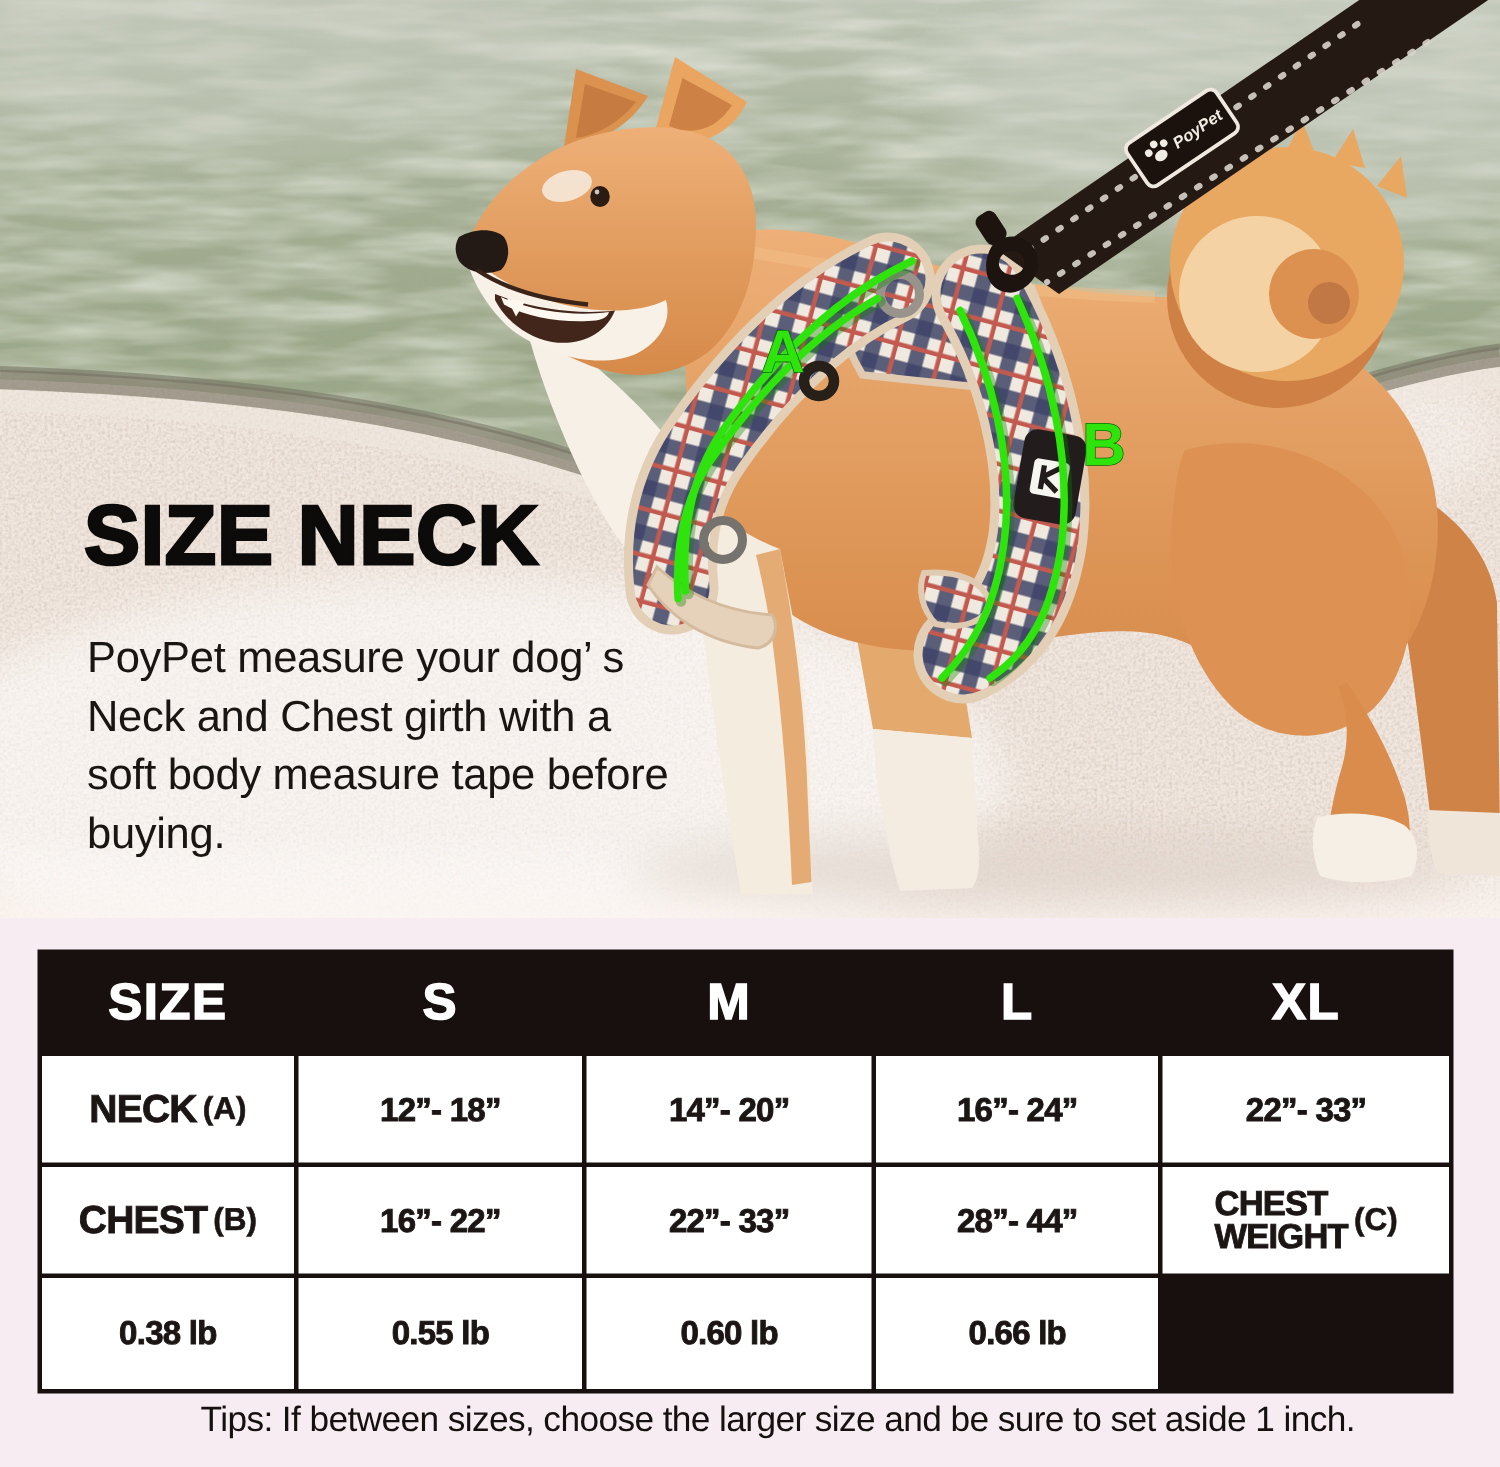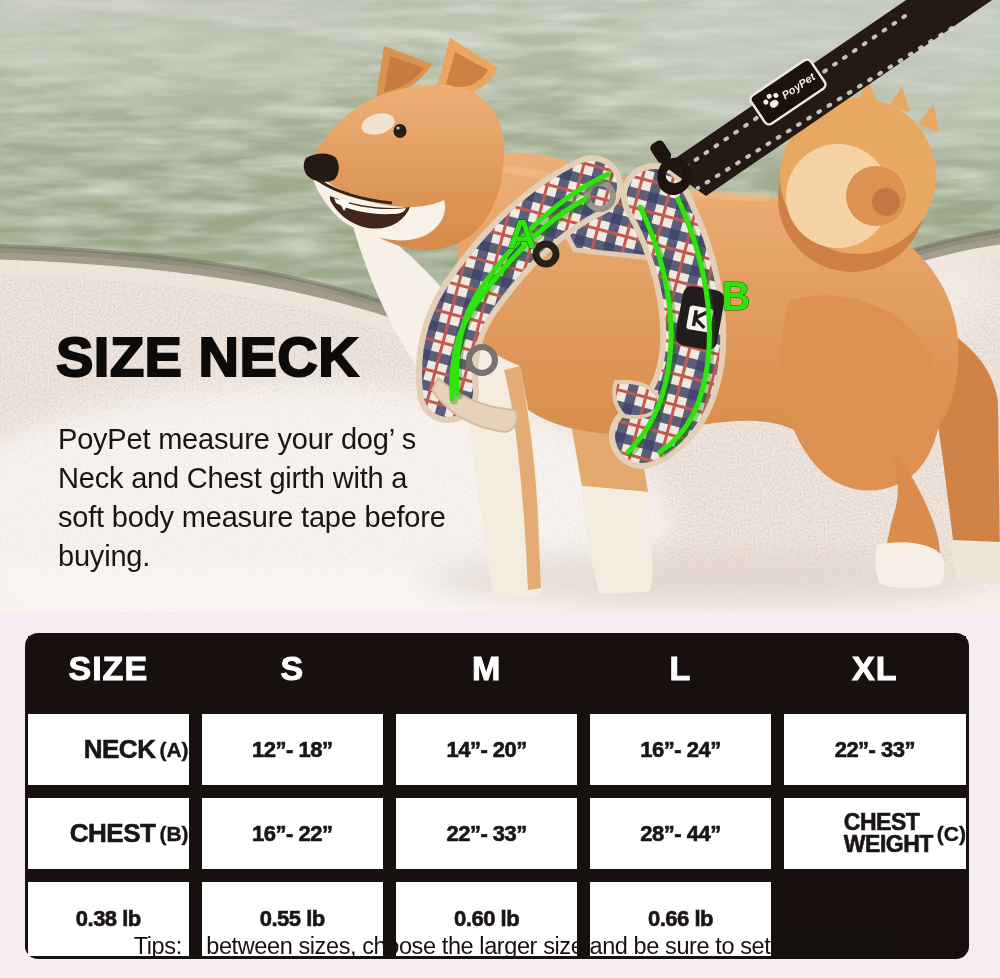--- a/index.html
+++ b/index.html
@@ -8,26 +8,26 @@
   .photo{position:absolute;left:0;top:0;width:1000px;height:612px;}
   .photo svg{display:block;width:100%;height:100%;}
 
   .title{position:absolute;left:56px;top:324px;font-size:56px;font-weight:bold;
          letter-spacing:.5px;color:#0d0b0a;-webkit-text-stroke:2px #0d0b0a;}
   .desc{position:absolute;left:58px;top:420px;font-size:29px;line-height:39px;
         color:#181513;letter-spacing:-.2px;}
 
   .size-table{position:absolute;left:25px;top:633px;width:944px;box-sizing:border-box;
         display:grid;grid-template-columns:170fr 192fr 192fr 191fr 193fr;
-        grid-template-rows:65px 71px 71px 74px;gap:13px;background:#17100e;padding:3px;border-radius:13px;}
+        grid-template-rows:65px 71px 71px 74px;gap:3px;background:#17100e;padding:3px;}
   .th{background:#17100e;color:#fff;display:flex;align-items:center;justify-content:center;
       font-size:34px;font-weight:bold;-webkit-text-stroke:1px #fff;letter-spacing:1px;}
   .td{background:#fff;display:flex;align-items:center;justify-content:center;
       font-size:22px;font-weight:bold;color:#1b1614;-webkit-text-stroke:.6px #1b1614;letter-spacing:-.5px;}
-  .rl{background:#fff;display:flex;align-items:center;justify-content:flex-end;
+  .rl{background:#fff;display:flex;align-items:center;justify-content:center;
       font-weight:bold;color:#1b1614;-webkit-text-stroke:.6px #1b1614;}
   .rl-main{font-size:26px;letter-spacing:-.5px;}
   .rl-suf{font-size:21px;margin-left:4px;-webkit-text-stroke:.4px #1b1614;}
   .rl-stack{display:flex;flex-direction:column;line-height:.95;font-size:23px;text-align:left;letter-spacing:-.5px;}
 
   .tips{position:absolute;left:36px;top:933px;width:965px;font-size:23.5px;font-weight:normal;
         color:#15110f;letter-spacing:-.4px;text-align:center;}
 </style>
 </head>
 <body>

